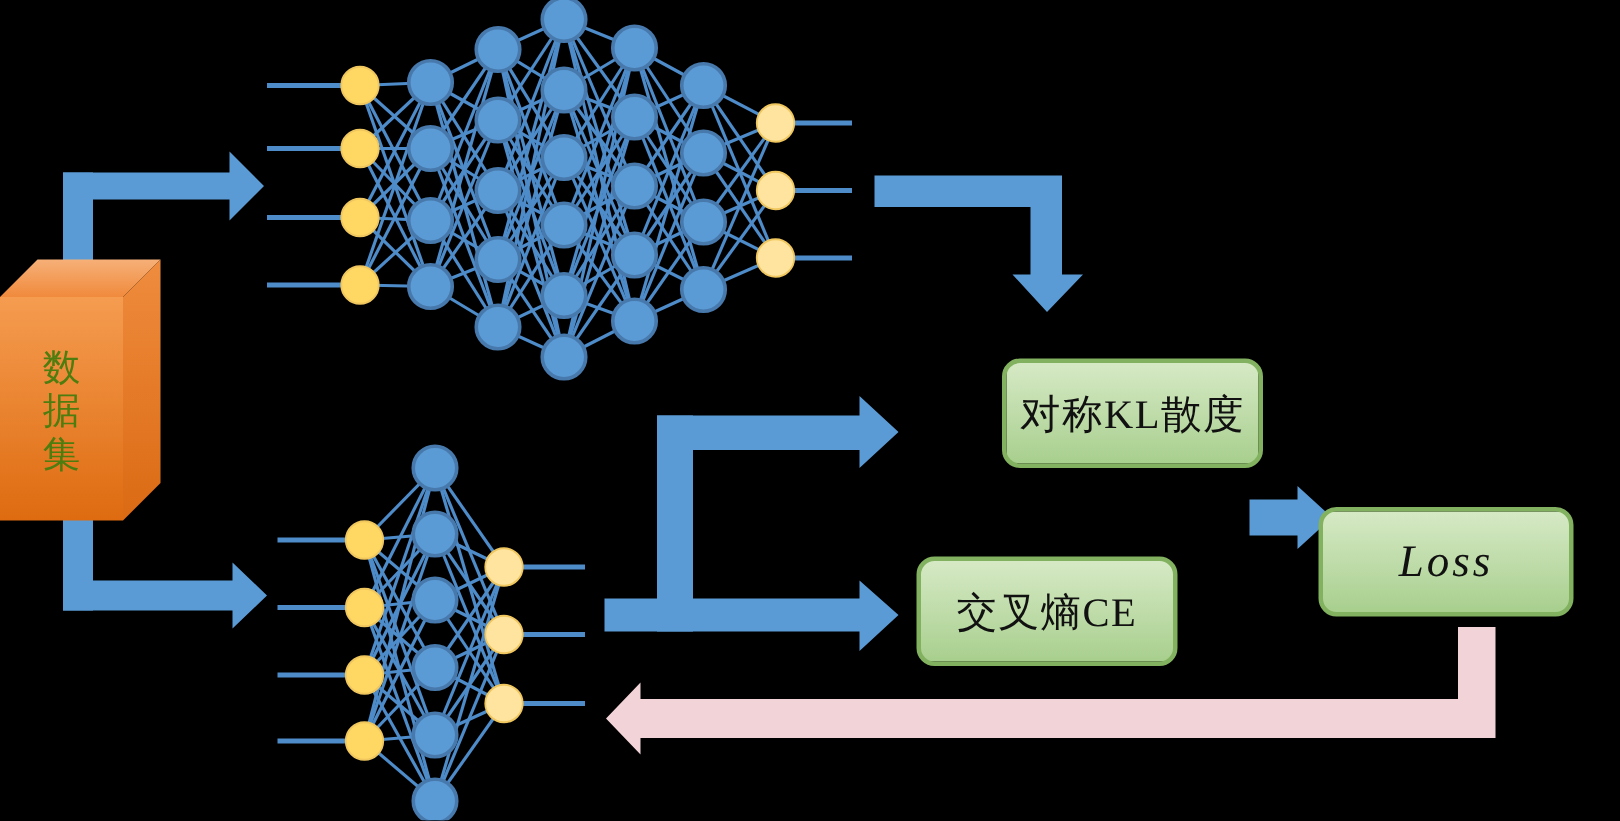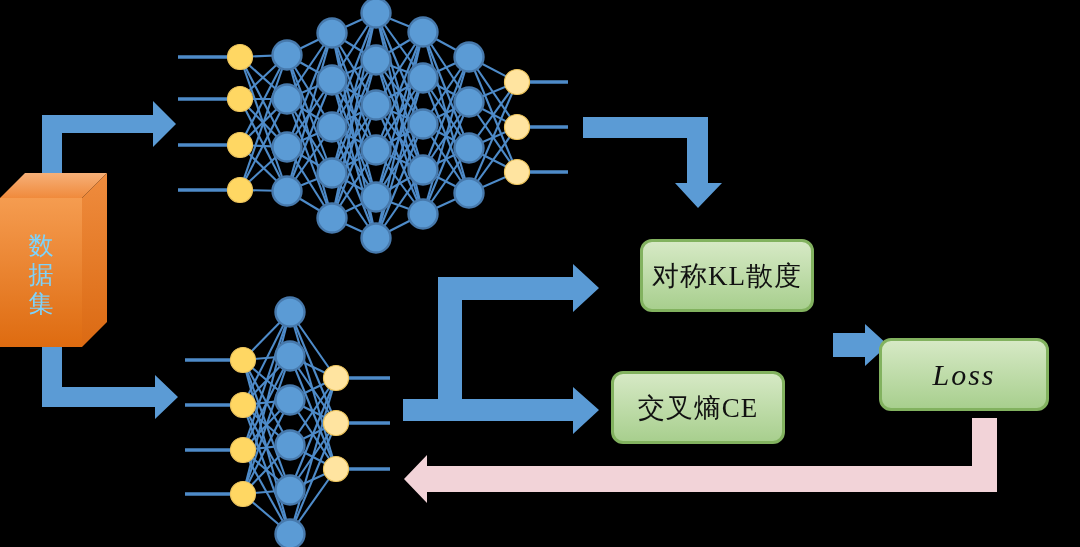--- a/index.html
+++ b/index.html
@@ -8,28 +8,28 @@
     overflow:hidden;font-family:"Liberation Serif","DejaVu Serif",serif;
   }
   #vector{position:absolute;left:0;top:0;width:1080px;height:547px;}
   .gbox{
     position:absolute;display:flex;align-items:center;justify-content:center;
     border:3px solid var(--box-border-green);border-radius:12px;
     background:linear-gradient(180deg,var(--box-fill-top) 0%,var(--box-fill-bottom) 100%);
     box-sizing:border-box;color:var(--text-dark);
   }
   .gbox span{font-size:27px;letter-spacing:1px;}
-  #box-kl{left:640px;top:239px;width:174px;height:73px;justify-content:center;}
+  #box-kl{left:668px;top:239px;width:174px;height:73px;justify-content:center;}
   #box-ce{left:611px;top:371px;width:174px;height:73px;}
   #box-loss{left:879px;top:312px;width:170px;height:73px;margin-top:26px;}
   #box-loss span{font-style:italic;font-size:30px;letter-spacing:2px;}
   #dataset-label{
     position:absolute;left:25px;top:231px;width:32px;
     font-size:25px;line-height:29px;text-align:center;
-    word-break:break-all;color:#7dd3fc;font-weight:500;
+    word-break:break-all;color:#4d7c0f;font-weight:500;
   }
 </style>
 </head>
 <body>
 
 <div id="stage">
 
   <svg id="vector" viewBox="0 0 1080 547">
     <defs>
       <linearGradient id="gradFront" x1="0" y1="0" x2="0" y2="1">

